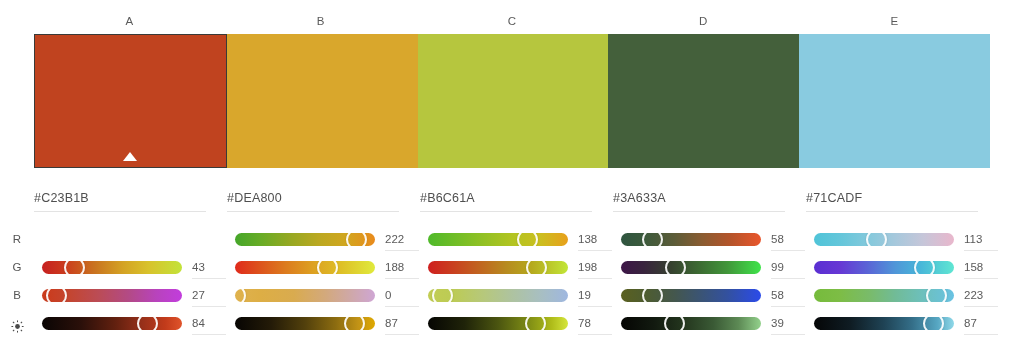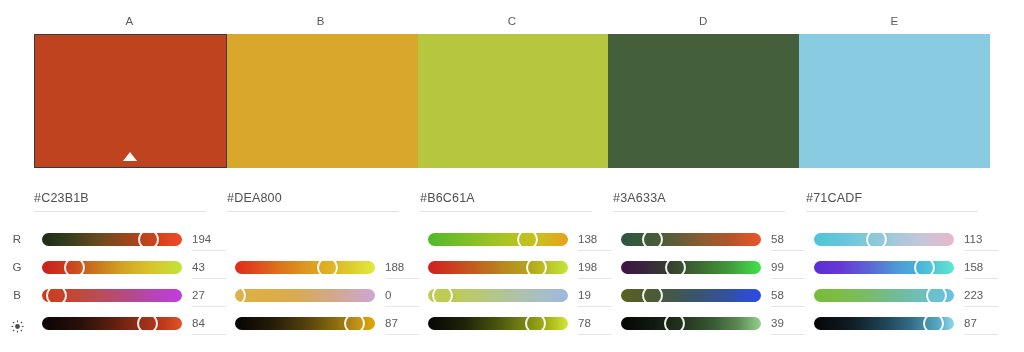--- a/index.html
+++ b/index.html
@@ -227,26 +227,20 @@
           </g>
         </svg>
       </span>
     </div>
   </div>
 
   <div id="columns">
 
     <div class="column">
       <div class="hex-field">#C23B1B</div>
-      <div class="slider-row r">
-        <div class="track" style="background: linear-gradient(90deg, rgb(28, 42, 24) 0%, rgb(46, 58, 28) 14%, rgb(107, 74, 31) 42%, rgb(168, 68, 29) 66%, rgb(210, 66, 29) 82%, rgb(239, 75, 40) 100%);">
-            <div class="thumb" style="left: 106.54px; top: -4px;"></div>
-          </div>
-        <div class="value-field">194</div>
-      </div>
       <div class="slider-row g">
         <div class="track" style="background: linear-gradient(90deg, rgb(198, 32, 32) 0%, rgb(203, 58, 29) 16%, rgb(201, 116, 31) 38%, rgb(212, 163, 36) 58%, rgb(216, 194, 43) 76%, rgb(195, 227, 58) 100%);">
             <div class="thumb" style="left: 32.34px; top: -4px;"></div>
           </div>
         <div class="value-field">43</div>
       </div>
       <div class="slider-row b">
         <div class="track" style="background: linear-gradient(90deg, rgb(204, 58, 26) 0%, rgb(196, 69, 46) 18%, rgb(187, 76, 85) 40%, rgb(179, 74, 134) 62%, rgb(184, 67, 189) 82%, rgb(194, 61, 221) 100%);">
             <div class="thumb" style="left: 14.84px; top: -4px;"></div>
           </div>
@@ -255,20 +249,26 @@
       <div class="slider-row bri">
         <div class="track" style="background: linear-gradient(90deg, rgb(10, 5, 4) 0%, rgb(43, 16, 10) 28%, rgb(97, 32, 15) 52%, rgb(152, 48, 26) 72%, rgb(194, 59, 27) 88%, rgb(224, 84, 43) 100%);">
             <div class="thumb" style="left: 105px; top: -4px;"></div>
           </div>
         <div class="value-field">84</div>
       </div>
     </div>
 
     <div class="column">
       <div class="hex-field">#DEA800</div>
+      <div class="slider-row r">
+        <div class="track" style="background: linear-gradient(90deg, rgb(69, 166, 42) 0%, rgb(103, 172, 38) 18%, rgb(151, 168, 34) 40%, rgb(187, 168, 33) 60%, rgb(210, 166, 31) 80%, rgb(233, 138, 28) 100%);">
+            <div class="thumb" style="left: 121.94px; top: -4px;"></div>
+          </div>
+        <div class="value-field">222</div>
+      </div>
       <div class="slider-row g">
         <div class="track" style="background: linear-gradient(90deg, rgb(224, 42, 27) 0%, rgb(221, 79, 28) 16%, rgb(220, 123, 30) 36%, rgb(221, 161, 33) 56%, rgb(222, 192, 39) 76%, rgb(224, 234, 60) 100%);">
             <div class="thumb" style="left: 92.26px; top: -4px;"></div>
           </div>
         <div class="value-field">188</div>
       </div>
       <div class="slider-row b">
         <div class="track" style="background: linear-gradient(90deg, rgb(223, 178, 78) 0%, rgb(221, 174, 69) 18%, rgb(217, 171, 79) 42%, rgb(211, 169, 123) 64%, rgb(207, 168, 167) 82%, rgb(207, 166, 212) 100%);">
             <div class="thumb" style="left: 0px; top: -4px;"></div>
           </div>

